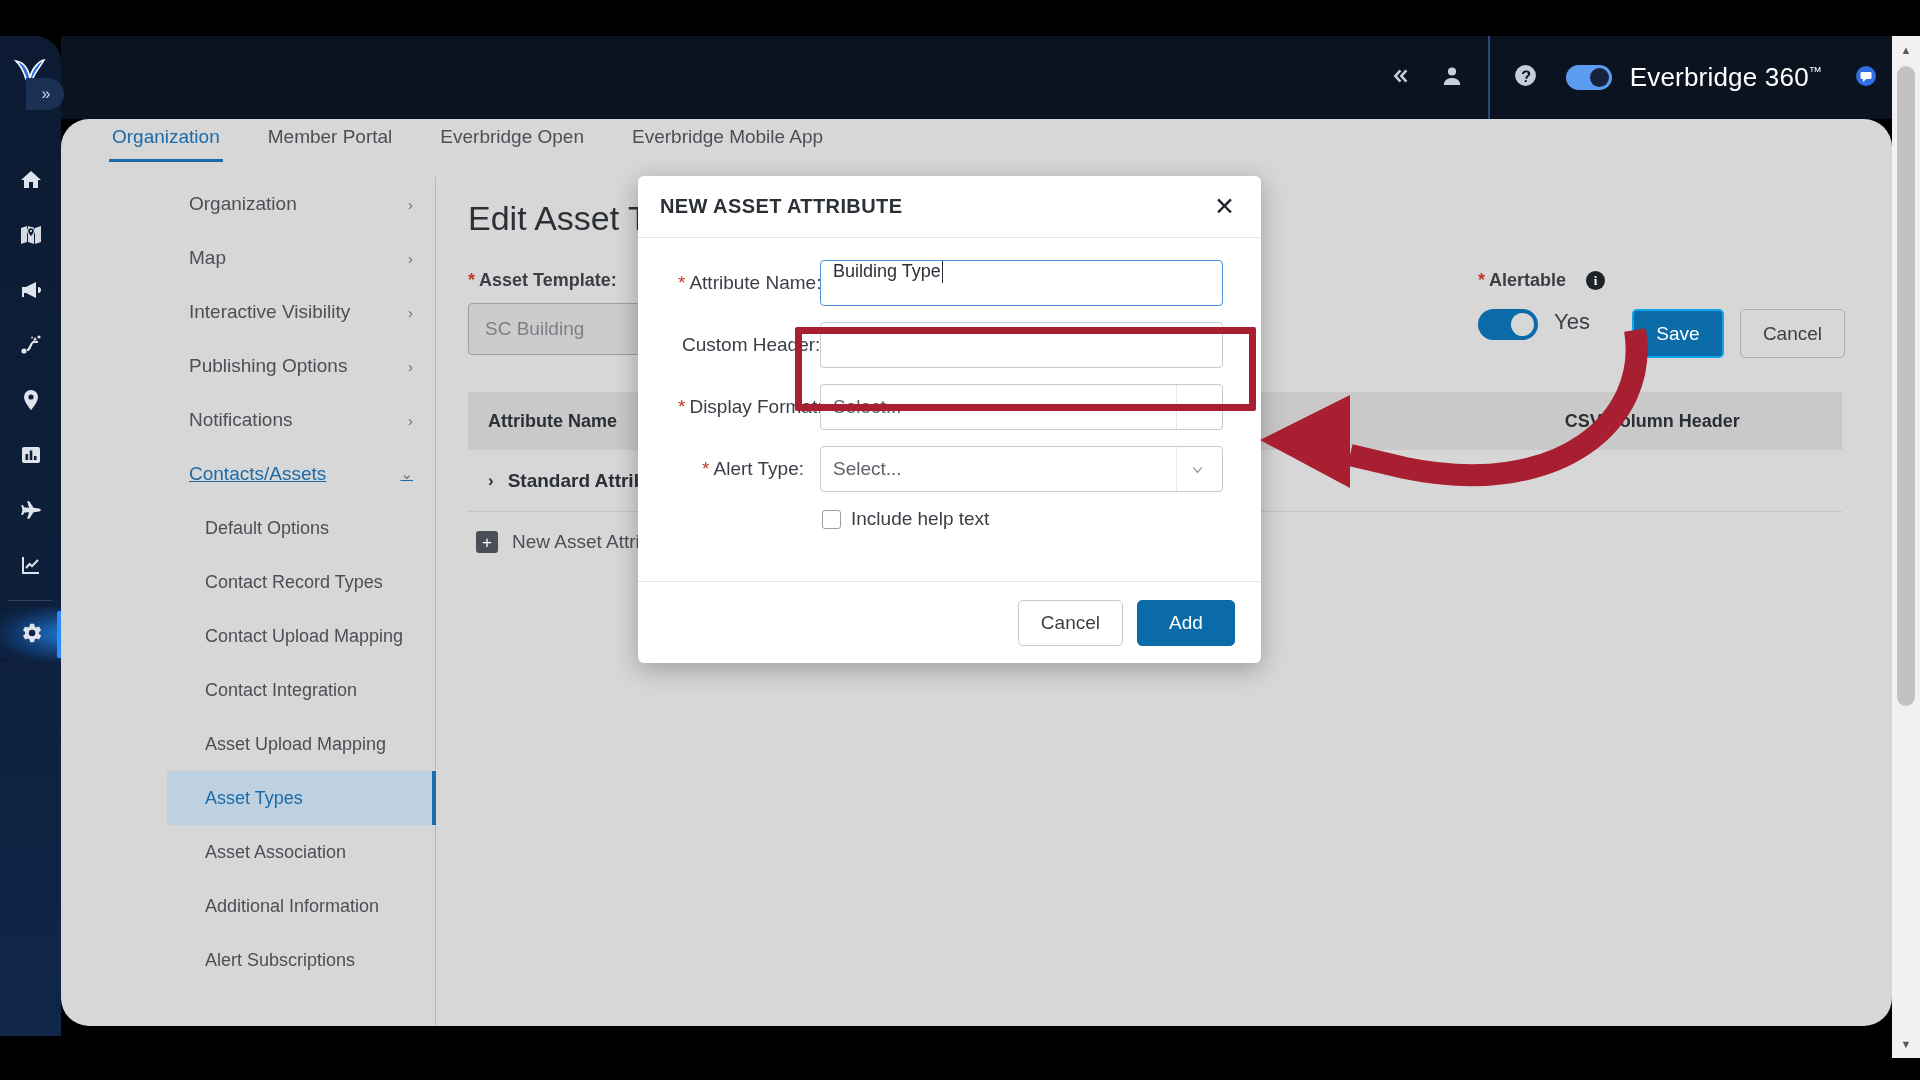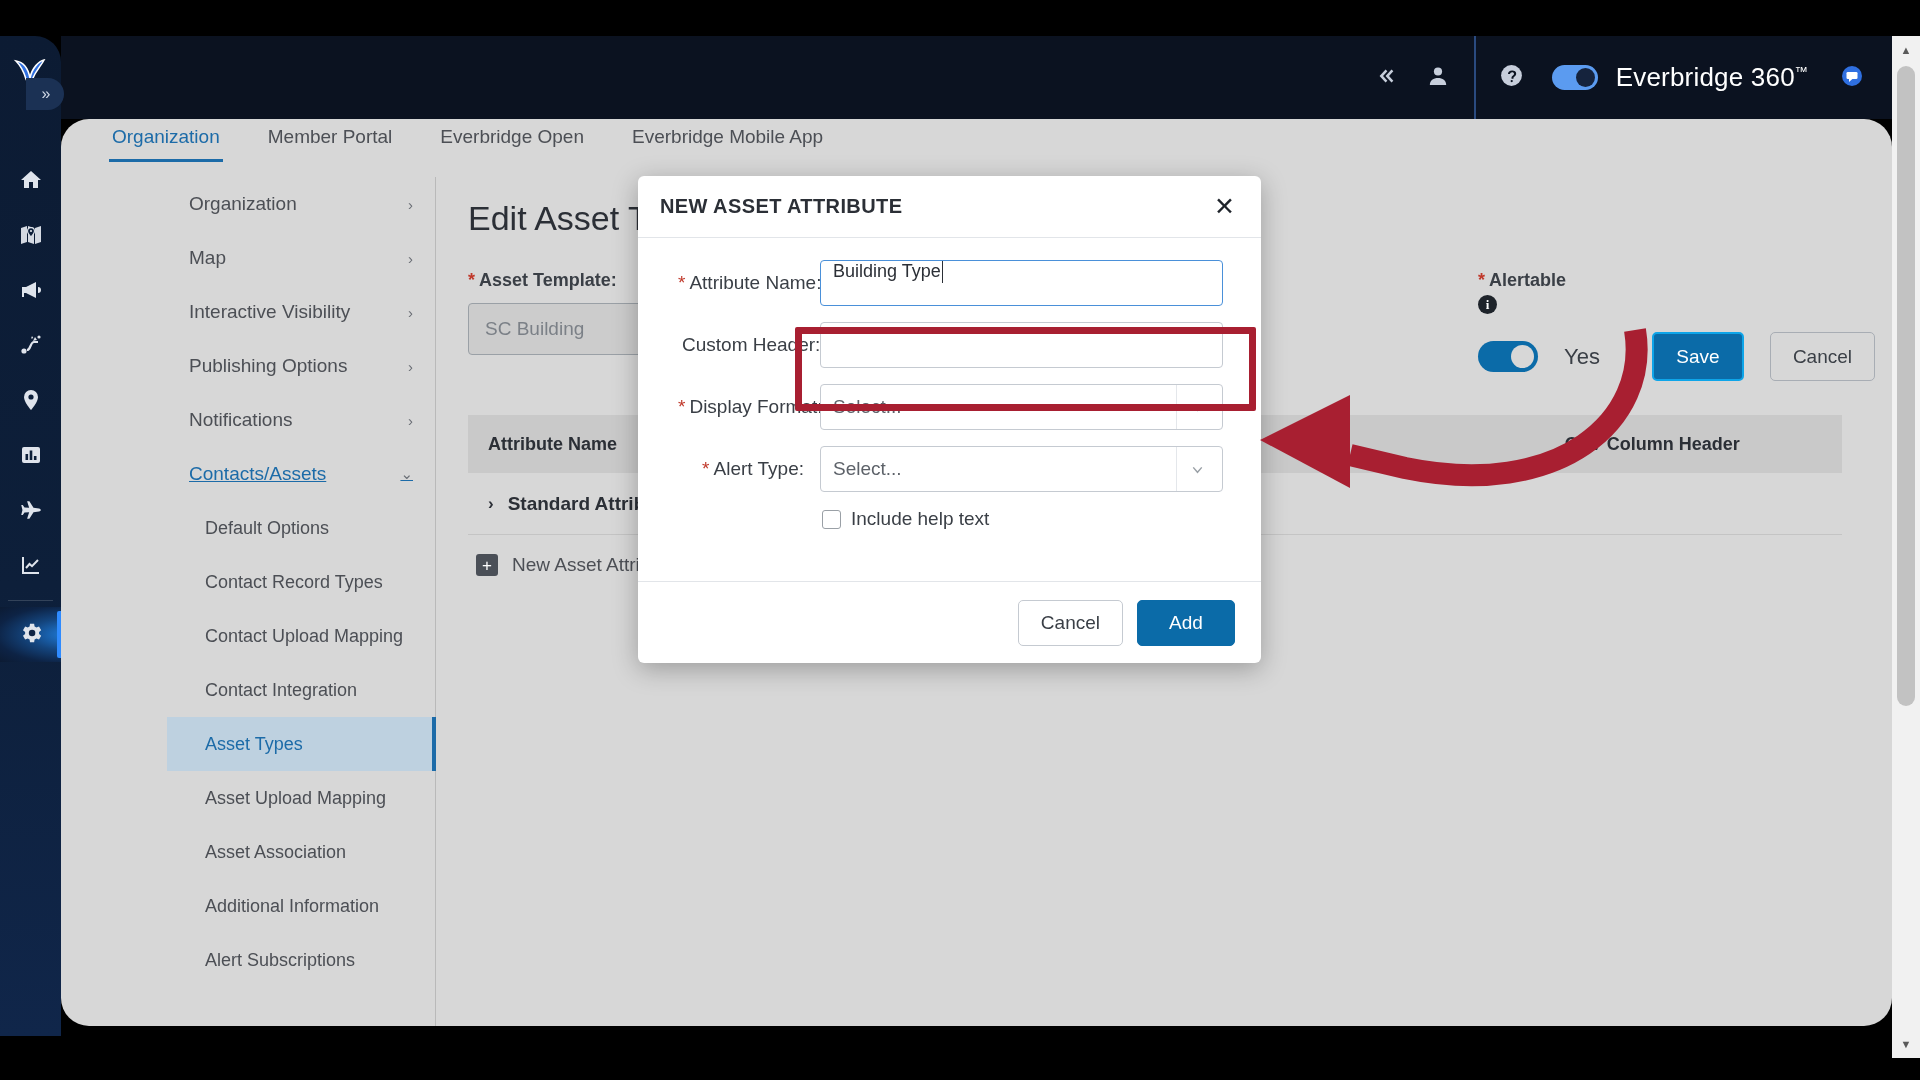--- a/index.html
+++ b/index.html
@@ -57,21 +57,20 @@
     color: #cfd8e6; font-size: 16px; letter-spacing: -2px;
     z-index: 41; cursor: pointer;
   }
 
   
   .topbar {
     position: absolute; left: 61px; top: 36px; right: 28px;
     height: 83px;
     background: #0b1220;
     display: flex; align-items: center; justify-content: flex-end;
-    padding-right: 14px;
     z-index: 30;
   }
   .tb-icon {
     width: 52px; height: 52px;
     display: flex; align-items: center; justify-content: center;
     cursor: pointer;
   }
   .tb-icon svg { fill: #c7cedb; }
   .tb-divider {
     width: 2px; height: 83px; background: #2a4a7f; margin: 0 10px;
@@ -158,29 +157,29 @@
   .row-fields { display: flex; align-items: flex-start; gap: 0; }
   .tmpl-input {
     width: 450px; height: 52px;
     background: #cccccc; border: 1px solid #9aa0a6; border-radius: 4px;
     display: flex; align-items: center; padding-left: 16px;
     font-size: 19px; color: #7b8087;
   }
   .alert-col { margin-left: 560px; }
   .alert-label {
     font-size: 18px; color: #3a3f46; font-weight: bold;
-    display: flex; align-items: flex-start; gap: 4px; flex-direction: column;
+    display: flex; align-items: center; gap: 20px;
   }
   .info-dot {
     width: 19px; height: 19px; border-radius: 50%;
     background: #1e232a; color: #fff; font-size: 13px;
     display: inline-flex; align-items: center; justify-content: center;
     font-family: "Liberation Serif", serif; font-weight: bold;
   }
-  .switch-row { display: flex; align-items: center; gap: 26px; margin-top: 18px; }
+  .switch-row { display: flex; align-items: flex-start; gap: 16px; margin-top: 18px; }
   .switch {
     width: 60px; height: 31px; border-radius: 16px; background: #0b6ba8;
     position: relative; cursor: pointer;
   }
   .switch::after {
     content:""; position: absolute; right: 4px; top: 4px;
     width: 23px; height: 23px; border-radius: 50%; background: #d7d7d7;
   }
   .switch-text { font-size: 22px; color: #3a3f46; }
 
@@ -488,22 +487,22 @@
       </div>
       <div class="nav-group open">
         <span>Contacts/Assets</span>
         <span class="chev">⌄</span>
       </div>
 
       <div class="nav-sub">Default Options</div>
       <div class="nav-sub">Contact Record Types</div>
       <div class="nav-sub">Contact Upload Mapping</div>
       <div class="nav-sub">Contact Integration</div>
+      <div class="nav-sub">Asset Upload Mapping</div>
       <div class="nav-sub active">Asset Types</div>
-      <div class="nav-sub">Asset Upload Mapping</div>
       <div class="nav-sub">Asset Association</div>
       <div class="nav-sub">Additional Information</div>
       <div class="nav-sub">Alert Subscriptions</div>
     </div>
 
     <div class="content">
       <h1 class="page-title">Edit Asset Type</h1>
 
       <div class="row-fields">
         <div>

